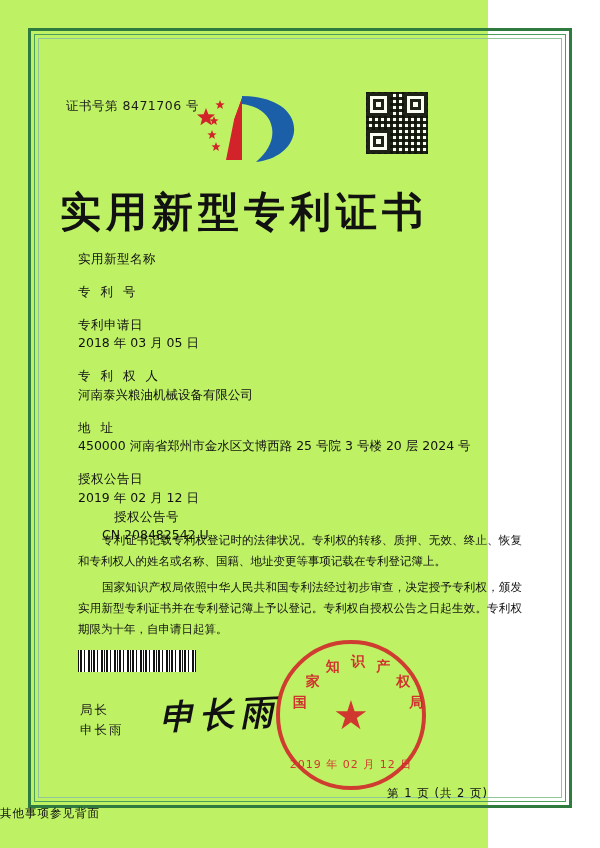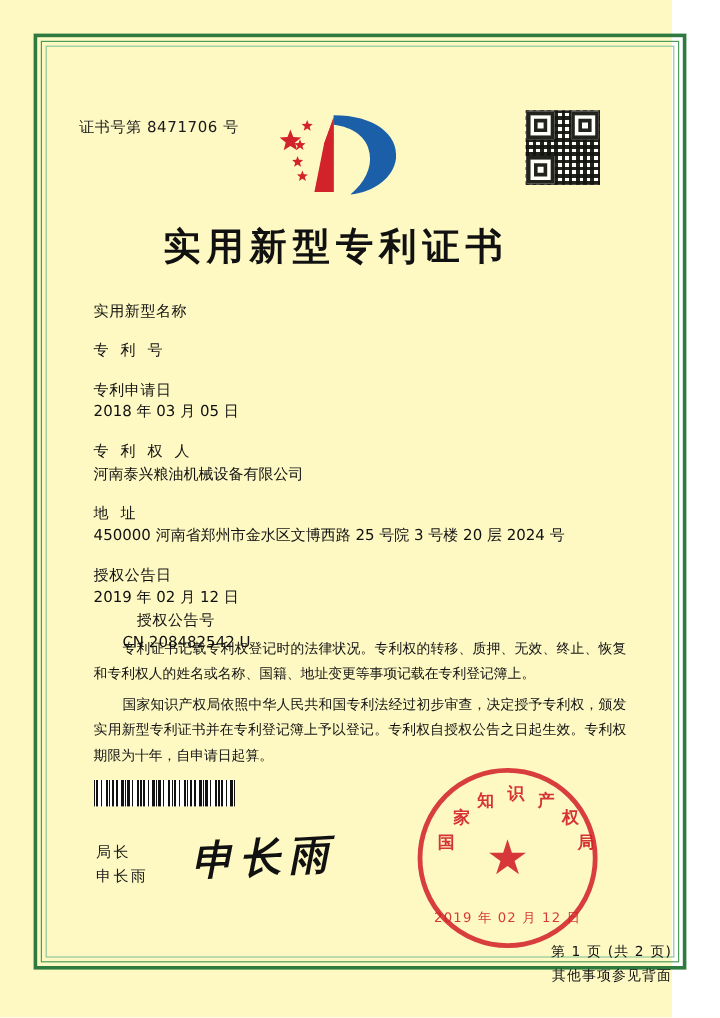--- a/index.html
+++ b/index.html
@@ -11,23 +11,23 @@
     width: 600px;
     height: 848px;
     font-family: "DejaVu Sans", "Liberation Sans", sans-serif;
     color: #1a1a1a;
     position: relative;
     overflow: hidden;
   }
   .page {
     position: absolute;
     left: 0; top: 0;
-    width: 560px;
+    width: 488px;
     height: 848px;
-    background: #fef9c3;
+    background: #bef264;
   }
   
   .border-outer {
     position: absolute;
     left: 28px; top: 28px;
     width: 544px; height: 780px;
     border: 3px solid #2f7a3e;
     box-sizing: border-box;
   }
   .border-inner {
@@ -92,21 +92,21 @@
     width: 120px;
     height: 74px;
   }
 
   .title {
     position: absolute;
     left: 0; right: 0;
     top: 185px;
     text-align: center;
     font-family: Liberation Sans, sans-serif;
-    font-size: 31px;
+    font-size: 41px;
     font-weight: bold;
     letter-spacing: 5px;
     color: #111;
   }
 
   .fields {
     position: absolute;
     left: 78px;
     top: 250px;
     width: 450px;
@@ -247,21 +247,21 @@
     top: 786px;
     text-align: right;
     font-size: 11.5px;
     color: #111;
     letter-spacing: 1px;
   }
   .footer-note {
     position: absolute;
     left: 0; right: 0;
     top: 806px;
-    text-align: right;
+    text-align: left;
     font-size: 11.5px;
     color: #111;
     letter-spacing: 1px;
   }
 </style>
 </head>
 <body>
 
 <div class="page">
 

